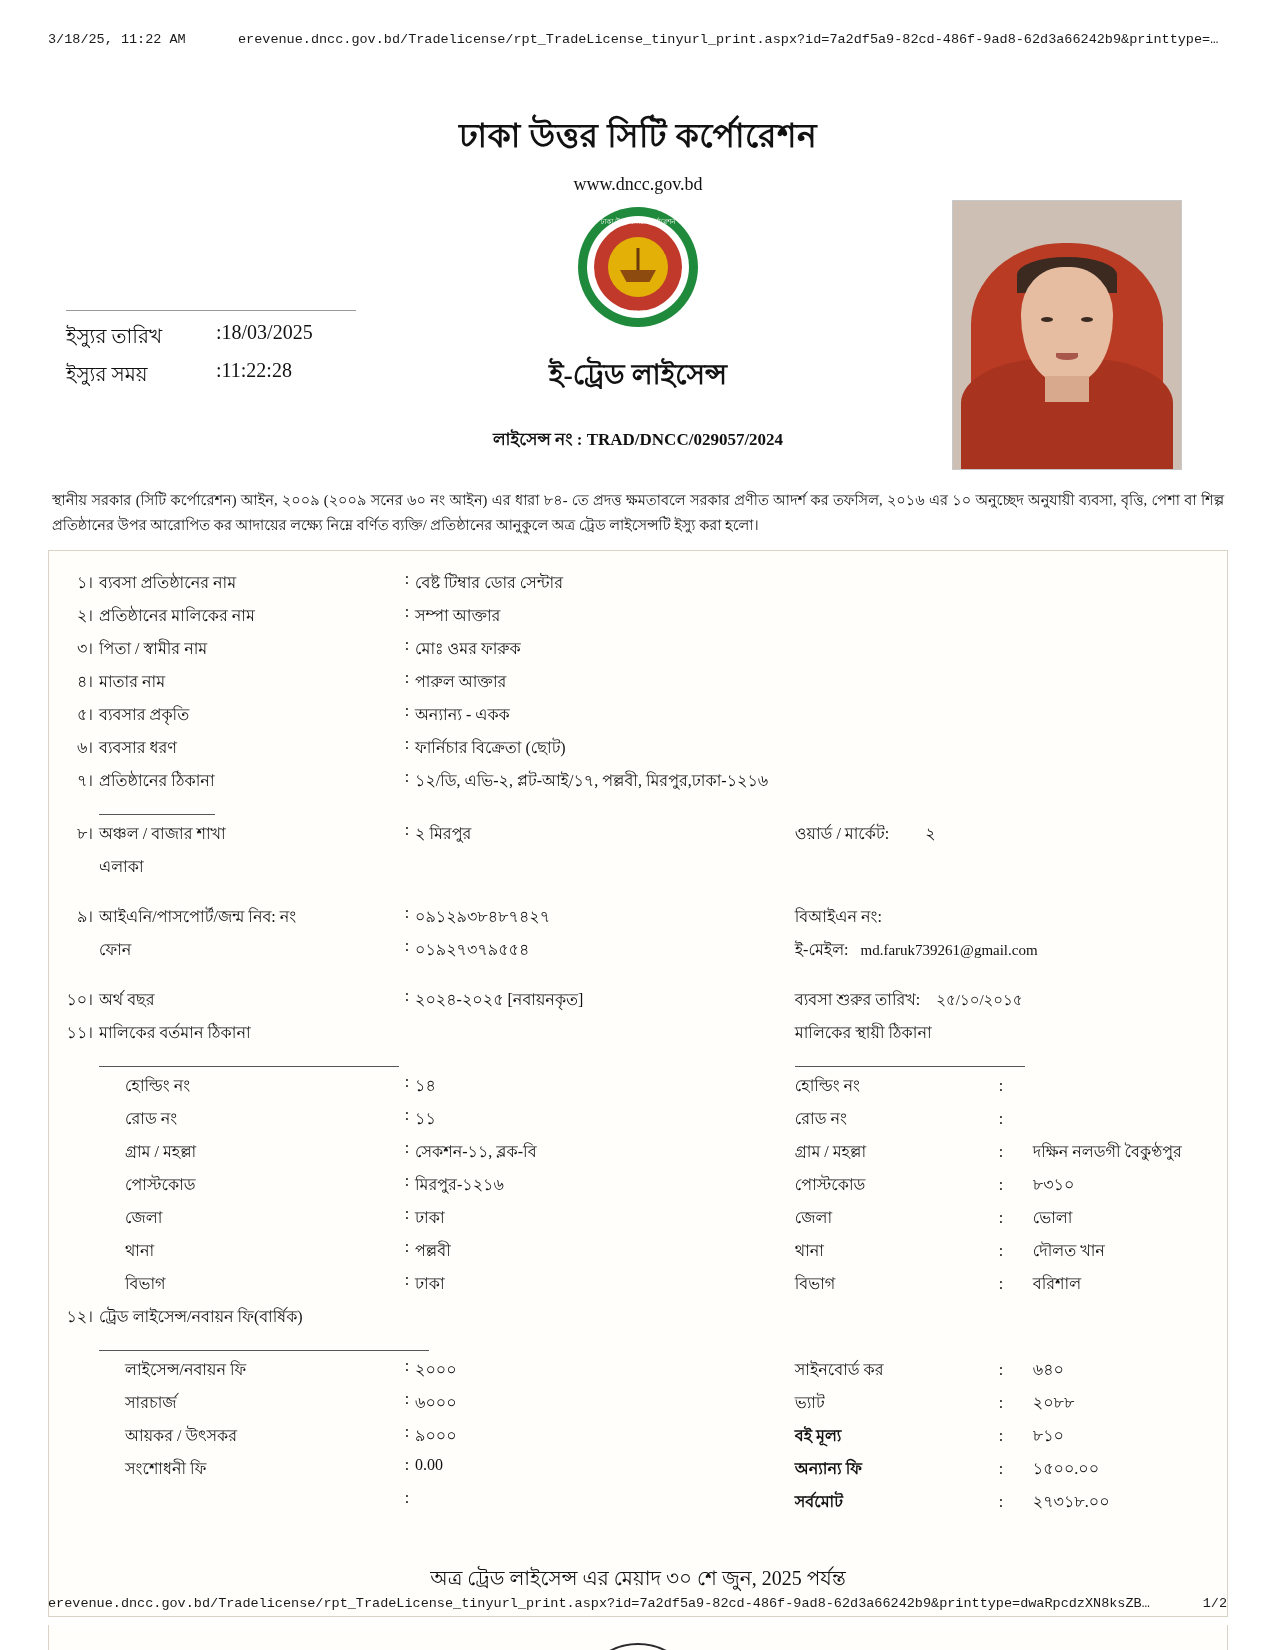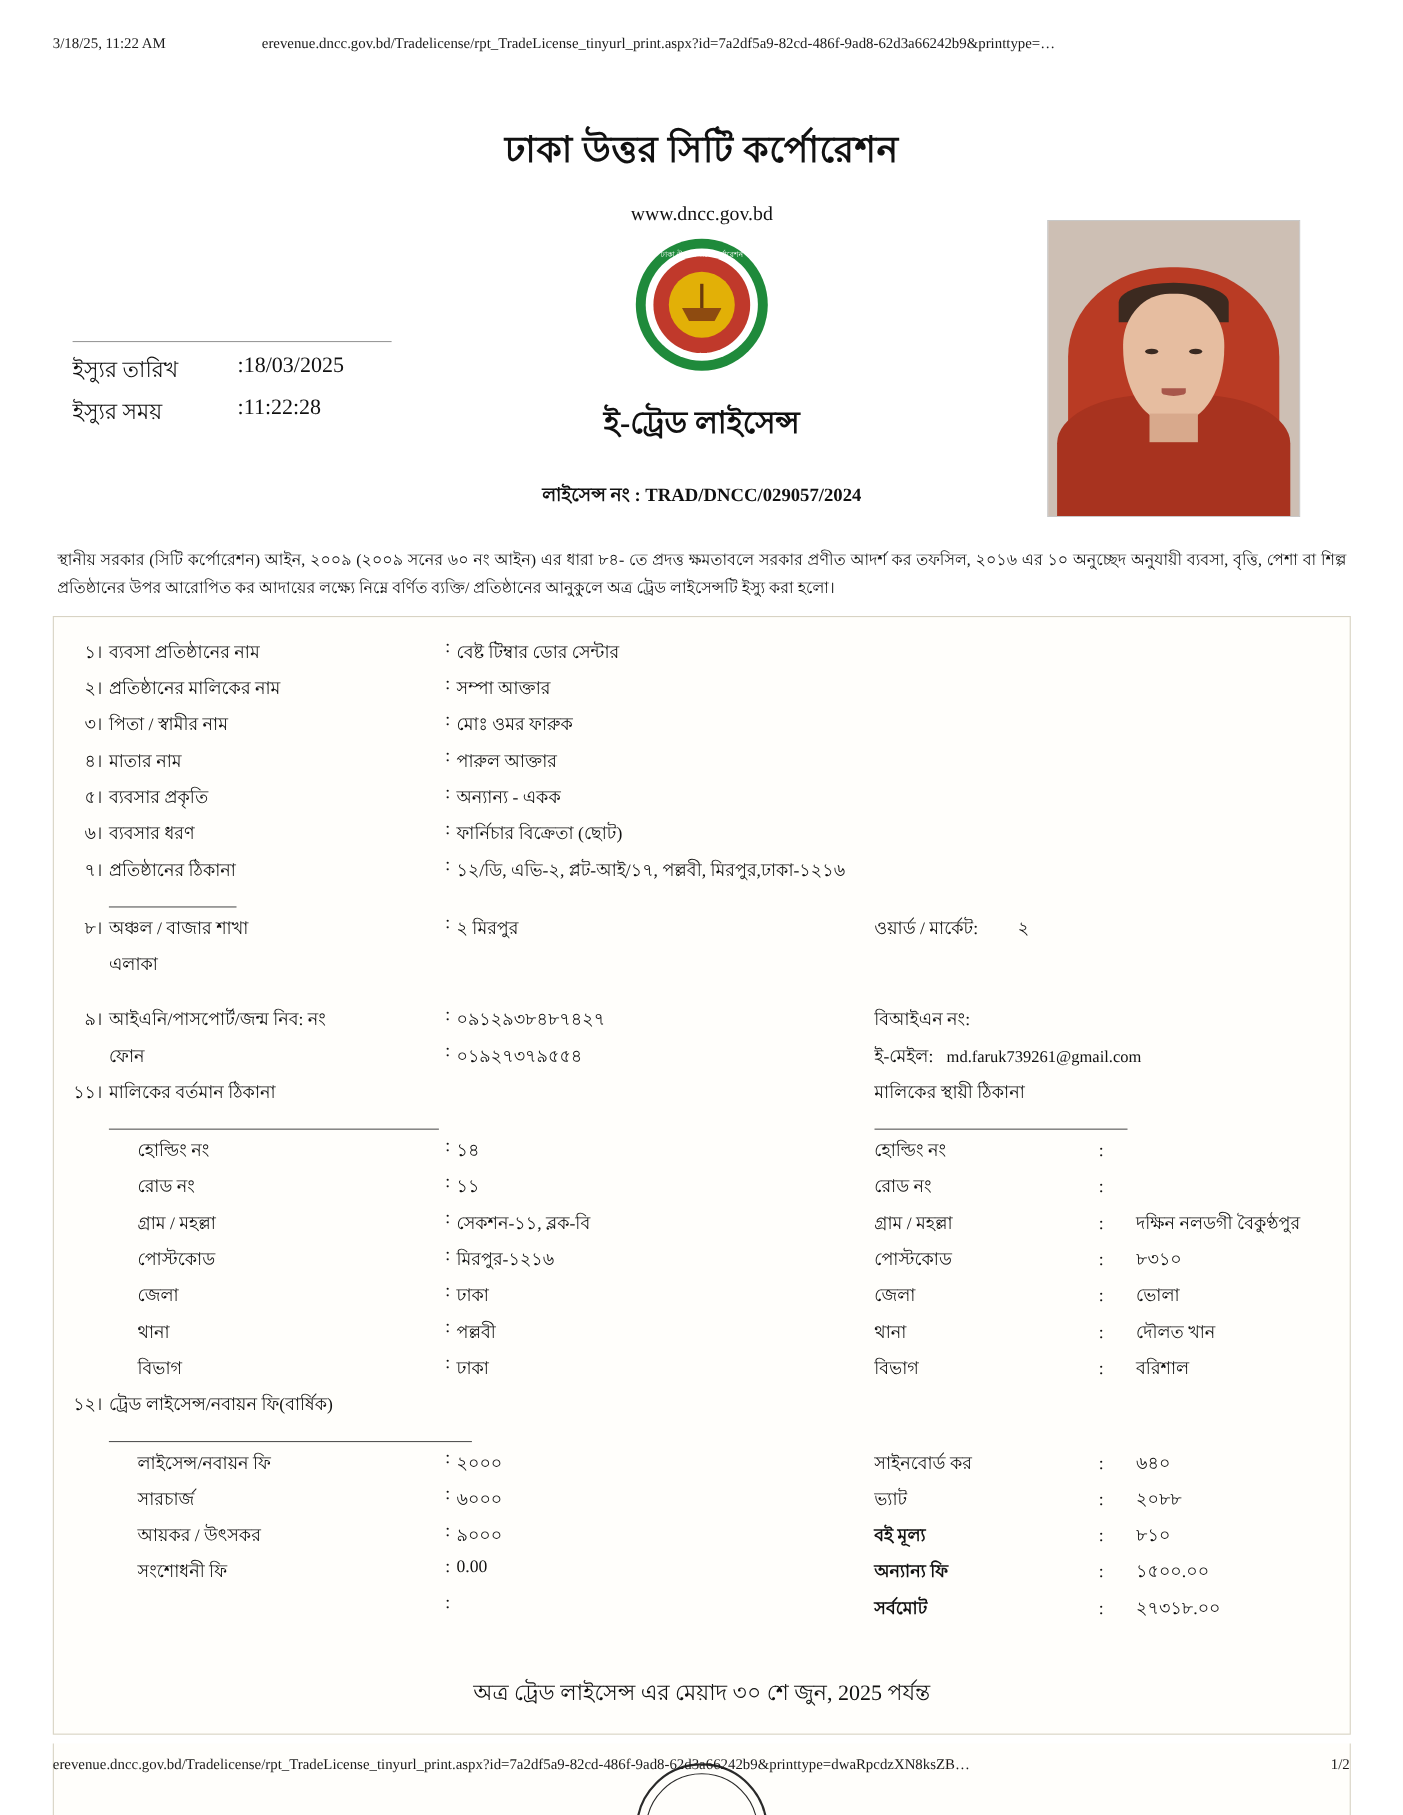--- a/index.html
+++ b/index.html
@@ -6,21 +6,21 @@
   html, body { margin: 0; padding: 0; }
   body {
     width: 1275px; height: 1650px;
     background: #ffffff;
     font-family: "Liberation Serif", serif;
     color: #111;
     position: relative;
   }
   .print-header, .print-footer {
     position: absolute; left: 0; width: 1275px;
-    font-family: Liberation Serif, serif;
+    font-family: Liberation Mono, monospace;
     font-size: 13.5px; color: #1a1a1a;
     display: flex; align-items: center;
   }
   .print-header { top: 32px; }
   .print-footer { top: 1596px; }
   .ph-date { margin-left: 48px; width: 170px; }
   .ph-url { margin-left: 20px; }
   .pf-url { margin-left: 48px; flex: 1; }
   .pf-page { margin-right: 48px; }
 
@@ -33,21 +33,21 @@
     text-align: center;
     font-family: "Liberation Serif", serif;
     font-size: 33px;
     font-weight: bold;
     letter-spacing: .5px;
     margin-top: 30px;
   }
   .website {
     text-align: center;
     font-size: 18px;
-    margin-top: 18px;
+    margin-top: 8px;
   }
 
   .logo-wrap {
     margin-top: 12px;
     display: flex; justify-content: center;
   }
   .logo {
     width: 120px; height: 120px; position: relative;
   }
   .logo .ring {
@@ -364,20 +364,31 @@
         <td class="c-lbl">ফোন</td>
         <td class="c-col">:</td>
         <td class="c-val">০১৯২৭৩৭৯৫৫৪</td>
         <td>
           <span>ই-মেইল:</span>
           &nbsp;
           <span class="small serif-val">md.faruk739261@gmail.com</span>
         </td>
       </tr>
 
+      <tr class="sec-gap">
+        <td class="c-sn">১০।</td>
+        <td class="c-lbl">অর্থ বছর</td>
+        <td class="c-col">:</td>
+        <td class="c-val">২০২৪-২০২৫ [নবায়নকৃত]</td>
+        <td>
+          <span>ব্যবসা শুরুর তারিখ:</span>
+          &nbsp;&nbsp;
+          <span class="small">২৫/১০/২০১৫</span>
+        </td>
+      </tr>
 
       <tr>
         <td class="c-sn">১১।</td>
         <td colspan="3">
           <span class="ul" style="width:300px">মালিকের বর্তমান ঠিকানা</span>
         </td>
         <td>
           <span class="ul" style="width:230px">মালিকের স্থায়ী ঠিকানা</span>
         </td>
       </tr>

